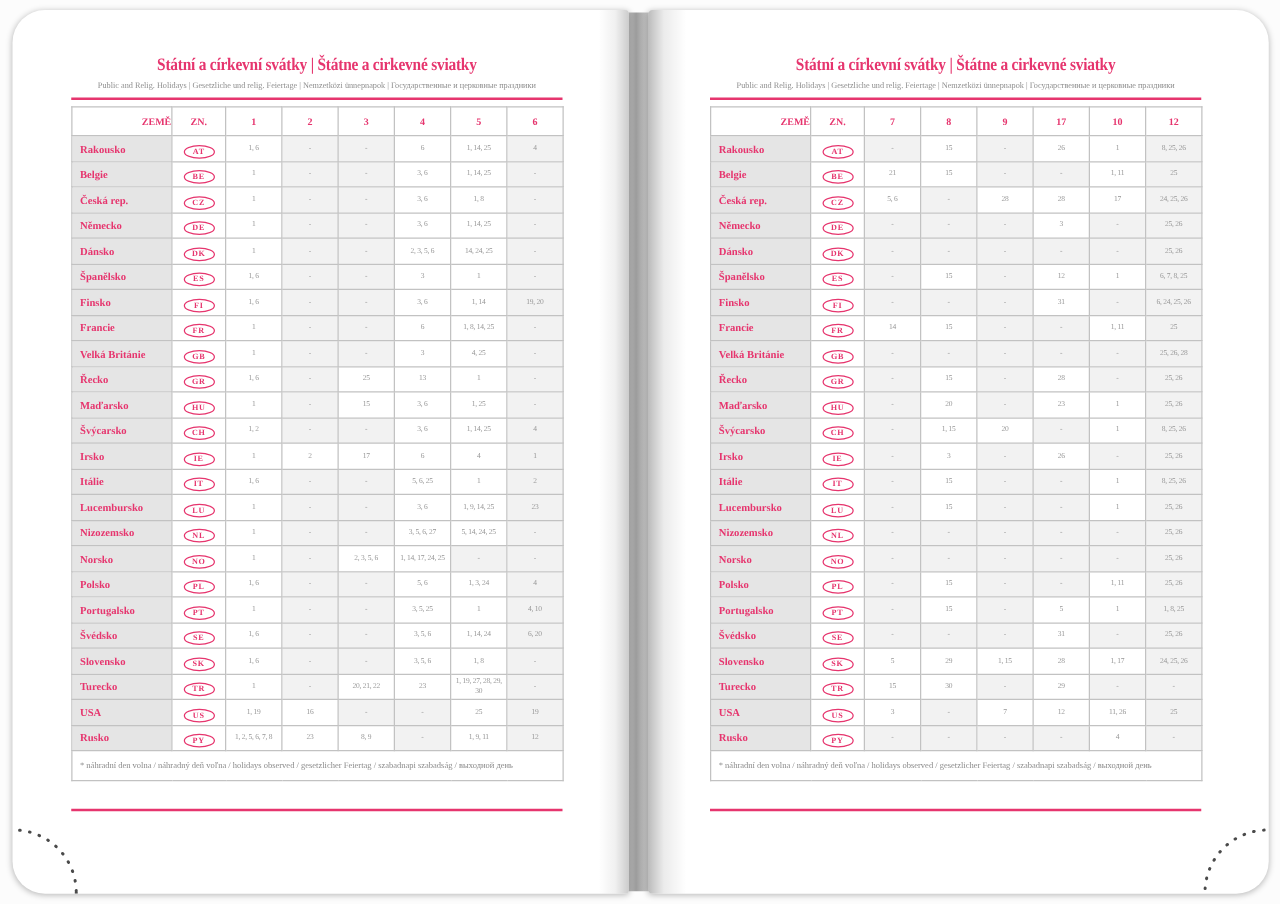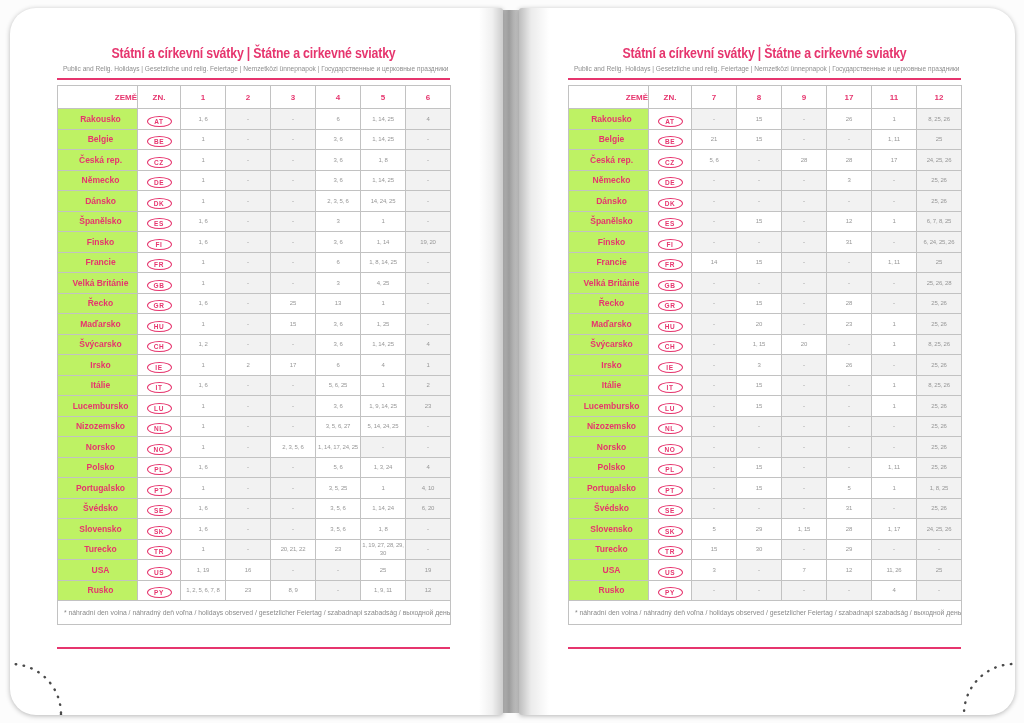--- a/index.html
+++ b/index.html
@@ -24,21 +24,21 @@
   .page.left::after {
     content:""; position:absolute; top:0; right:0; width:24px; height:100%;
     background:linear-gradient(to right, rgba(0,0,0,0) 0%, rgba(0,0,0,0.06) 55%, rgba(0,0,0,0.20) 100%);
     pointer-events:none;
   }
   .page.right::before {
     content:""; position:absolute; top:0; left:0; width:30px; height:100%;
     background:linear-gradient(to right, rgba(0,0,0,0.26) 0%, rgba(0,0,0,0.08) 40%, rgba(0,0,0,0) 100%);
     pointer-events:none;
   }
-  .content { position:absolute; top:37px; width:393px; }
+  .content { position:absolute; top:37px; width:393px;font-family:Liberation Serif, serif; }
   .page.left  .content { left:47px; }
   .page.right .content { left:49px; }
   .title {
     color:var(--accent); font-size:14px; font-weight:bold; text-align:center;
     letter-spacing:-0.2px; transform:scaleX(0.88); transform-origin:center;
     white-space:nowrap; margin-bottom:4px;
   }
   .subtitle {
     color:#8e8e8e; font-size:6.8px; text-align:center; white-space:nowrap;
     transform:scaleX(0.97); transform-origin:center; margin-bottom:6px;
@@ -57,22 +57,22 @@
   }
   th.h-country {
     height:23px; text-align:right; padding-left:6px;
     color:var(--accent); font-size:8px; font-weight:bold; background:#fff;
   }
   th.h-code, th.h-month {
     height:23px; 
     color:var(--accent); font-size:8px; font-weight:bold; background:#fff;
   }
   td.country {
-    height:20.5px; text-align:center; padding-left:6px;
-    color:var(--accent); font-size:8.5px; font-weight:bold; background:#bef264;
+    height:20.5px; text-align:left; padding-left:6px;
+    color:var(--accent); font-size:8.5px; font-weight:bold; background:#e5e5e5;
     white-space:nowrap;
   }
   td.code { text-align:center; background:#fff; }
   .badge {
     display:inline-block; min-width:25px; height:11px; line-height:10px;
     border:1px solid var(--accent); border-radius:50%;
     color:var(--accent); font-size:6.5px; font-weight:bold; letter-spacing:0.6px;
     padding:0 3px; background:#fff;
   }
   td.data {
@@ -392,21 +392,21 @@
             <col class="c-m">
           </colgroup>
       <thead>
             <tr>
               <th class="h-country">ZEMĚ</th>
               <th class="h-code">ZN.</th>
               <th class="h-month">7</th>
               <th class="h-month">8</th>
               <th class="h-month">9</th>
               <th class="h-month">17</th>
-              <th class="h-month">11</th>
+              <th class="h-month">10</th>
               <th class="h-month">12</th>
             </tr>
           </thead>
           <tbody>
             <tr>
               <td class="country">Rakousko</td>
               <td class="code"><span class="badge">AT</span></td>
               <td class="data shaded">-</td>
               <td class="data">15</td>
               <td class="data shaded">-</td>

